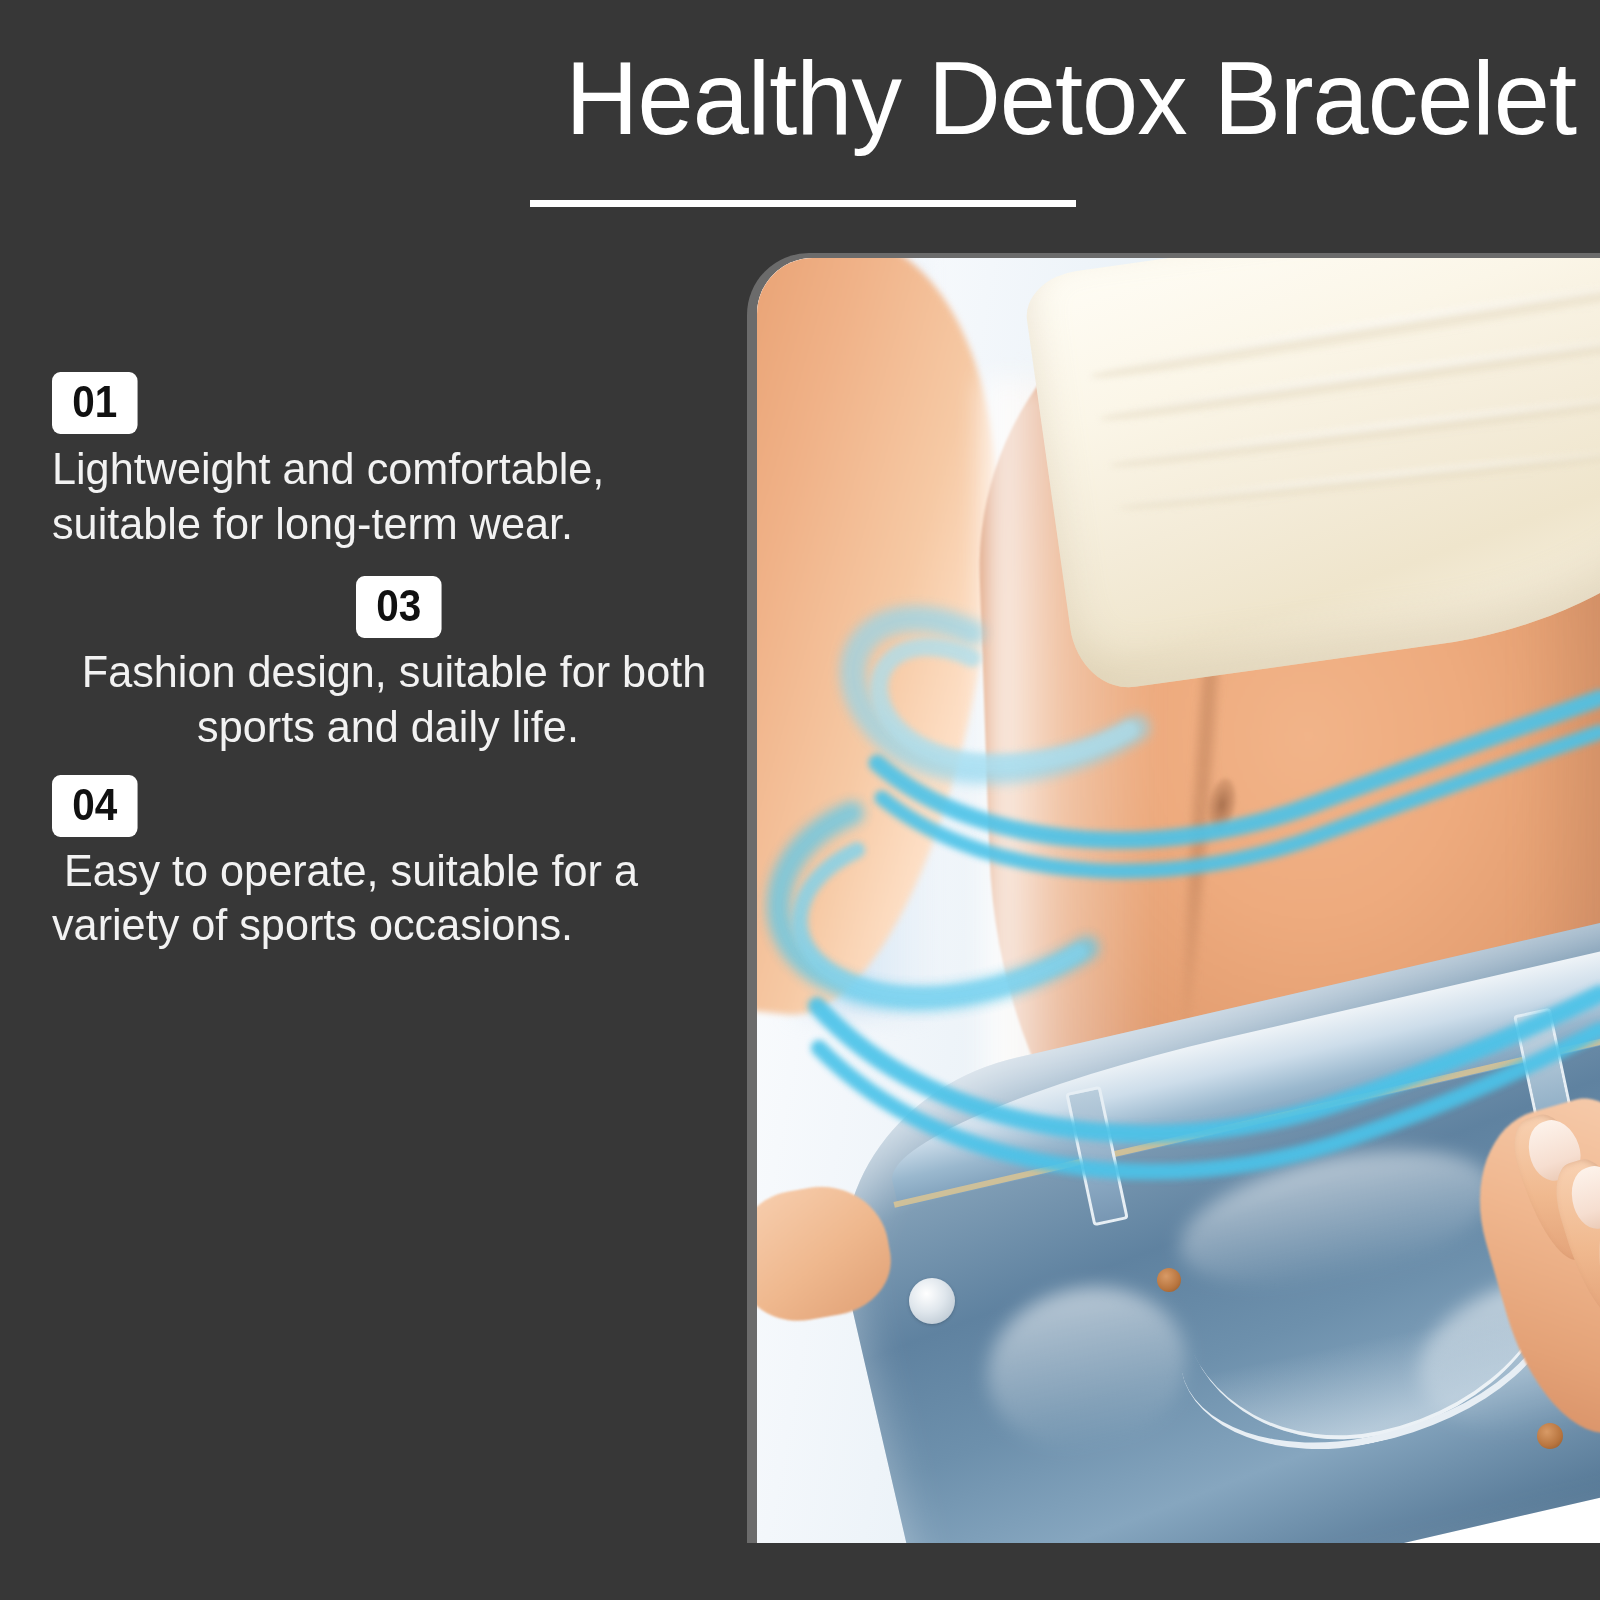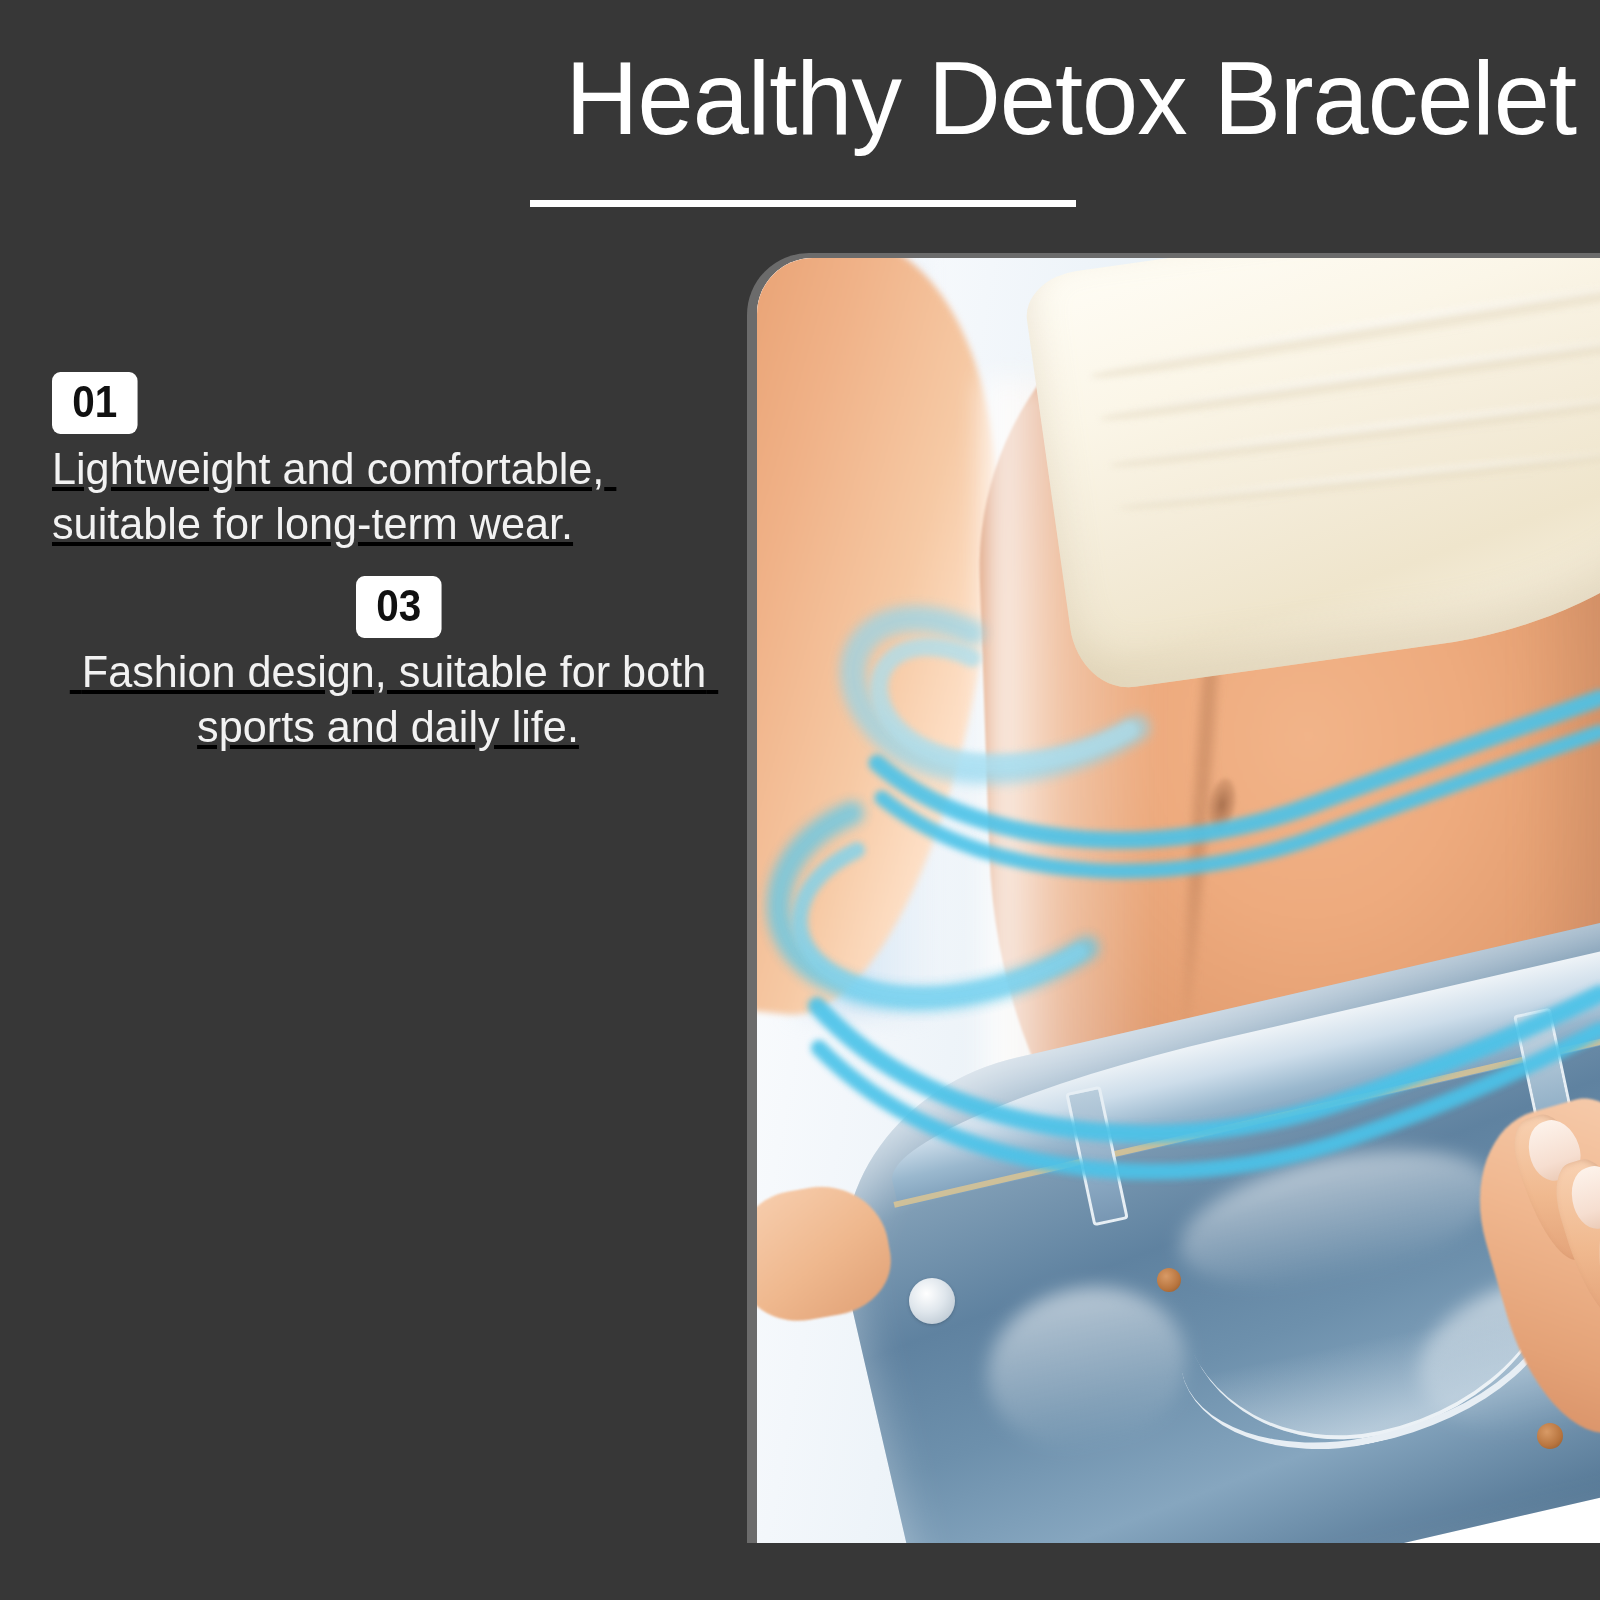--- a/index.html
+++ b/index.html
@@ -46,21 +46,20 @@
 
   
   #feature-list {
     position: absolute;
     left: 52px;
     top: 372px;
     width: 700px;
   }
   .feature-item {
     margin-bottom: 16px;
-    text-decoration: underline;
   }
   .feature-badge {
     display: inline-block;
     background: #ffffff;
     color: #111111;
     border-radius: 9px;
     font-size: 44px;
     font-weight: 700;
     line-height: 1;
     padding: 8px 22px 10px 22px;
@@ -324,20 +323,24 @@
       <div class="feature-badge">01</div>
       <div class="feature-text">Lightweight and comfortable, suitable for long-term wear.</div>
     </div>
 
 
     <div class="feature-item item-3">
       <div class="feature-badge">03</div>
       <div class="feature-text"> Fashion design, suitable for both sports and daily life.</div>
     </div>
 
+    <div class="feature-item item-4">
+      <div class="feature-badge">04</div>
+      <div class="feature-text"> Easy to operate, suitable for a variety of sports occasions.</div>
+    </div>
 
   </div>
 
   <div id="photo-panel">
     <div id="photo-inner">
 
       <div class="scene-layer" id="backdrop"></div>
       <div class="scene-layer" id="light-column"></div>
 
       <div class="scene-layer" id="arm"></div>

